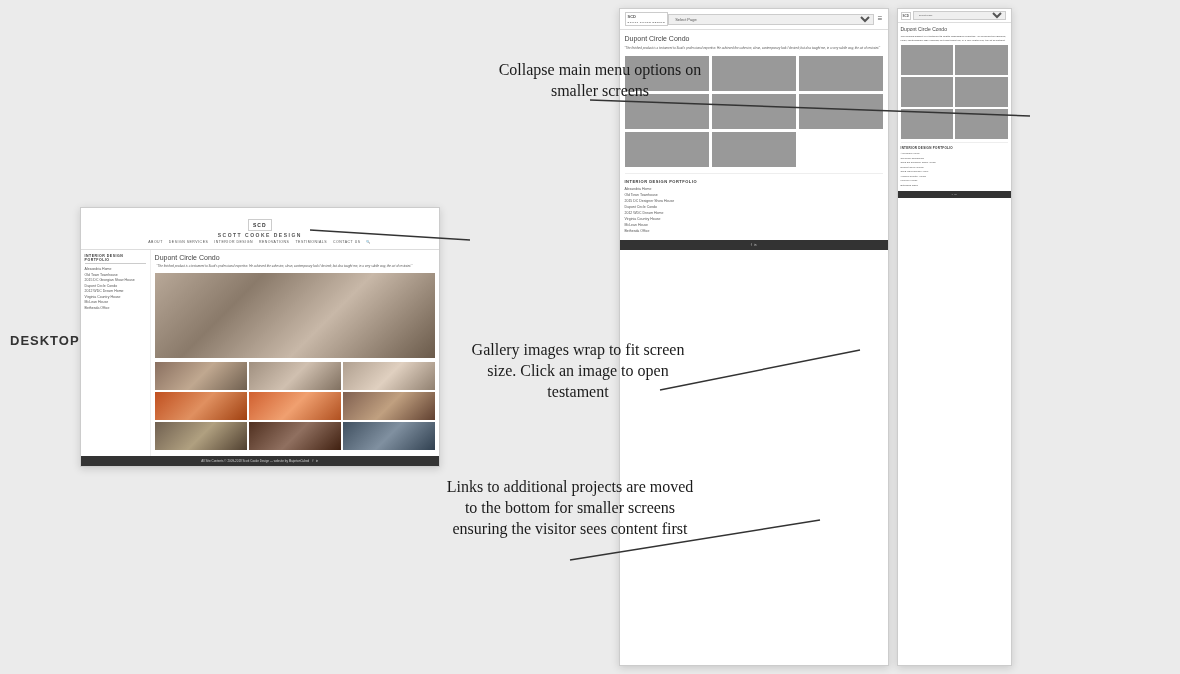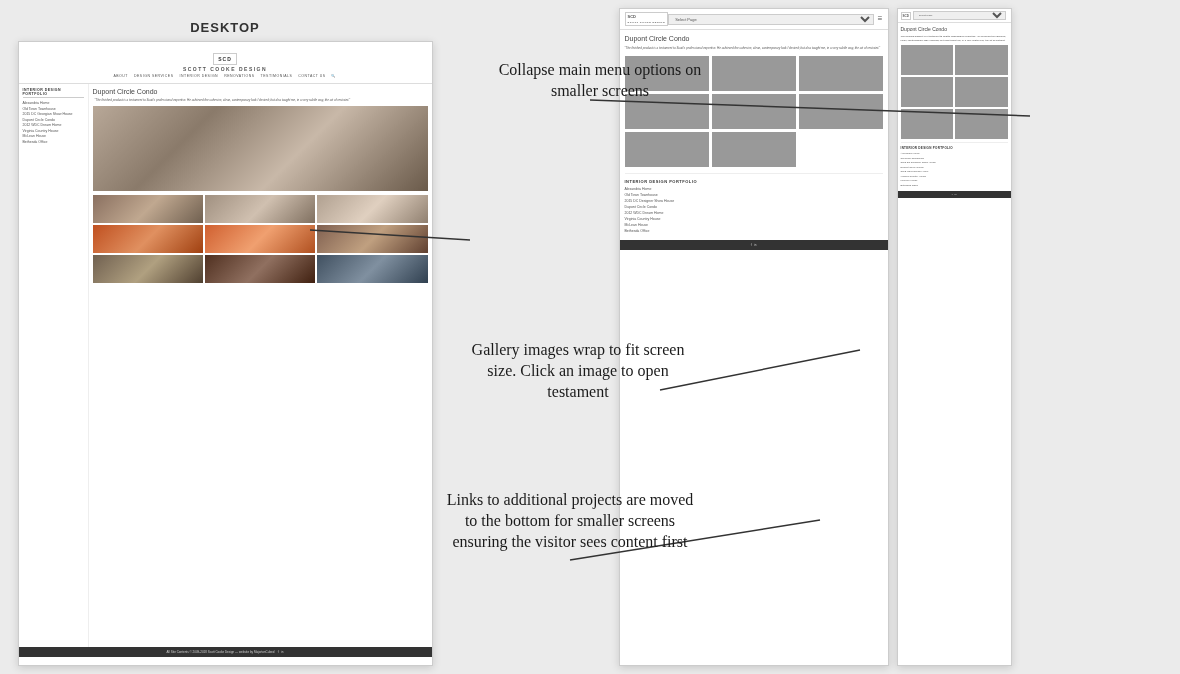--- a/index.html
+++ b/index.html
@@ -27,21 +27,21 @@
       font-weight: bold;
       letter-spacing: 1px;
       color: #333;
       padding: 12px 0 6px;
     }
 
     
     .desktop-section {
       width: 450px;
       display: flex;
-      flex-direction: column;
+      flex-direction: row;
       align-items: center;
       padding: 8px 10px;
     }
 
     .tablet-mobile-section {
       width: 730px;
       display: flex;
       flex-direction: column;
       align-items: center;
       padding: 8px 10px;
@@ -514,19 +514,19 @@
 
     <div class="callout-text" style="left:490px;top:60px;width:220px;">Collapse main menu
 options on smaller
 screens</div>
 
 
     <div class="callout-text" style="left:458px;top:340px;width:240px;">Gallery images wrap to fit
 screen size. Click an image
 to open testament</div>
 
-    <div class="callout-text" style="left:440px;top:490px;width:260px;">Links to additional projects
+    <div class="callout-text" style="left:440px;top:477px;width:260px;">Links to additional projects
 are moved to the bottom for
 smaller screens ensuring the
 visitor sees content first</div>
   </div>
 
 </div>
 
 </body></html>

